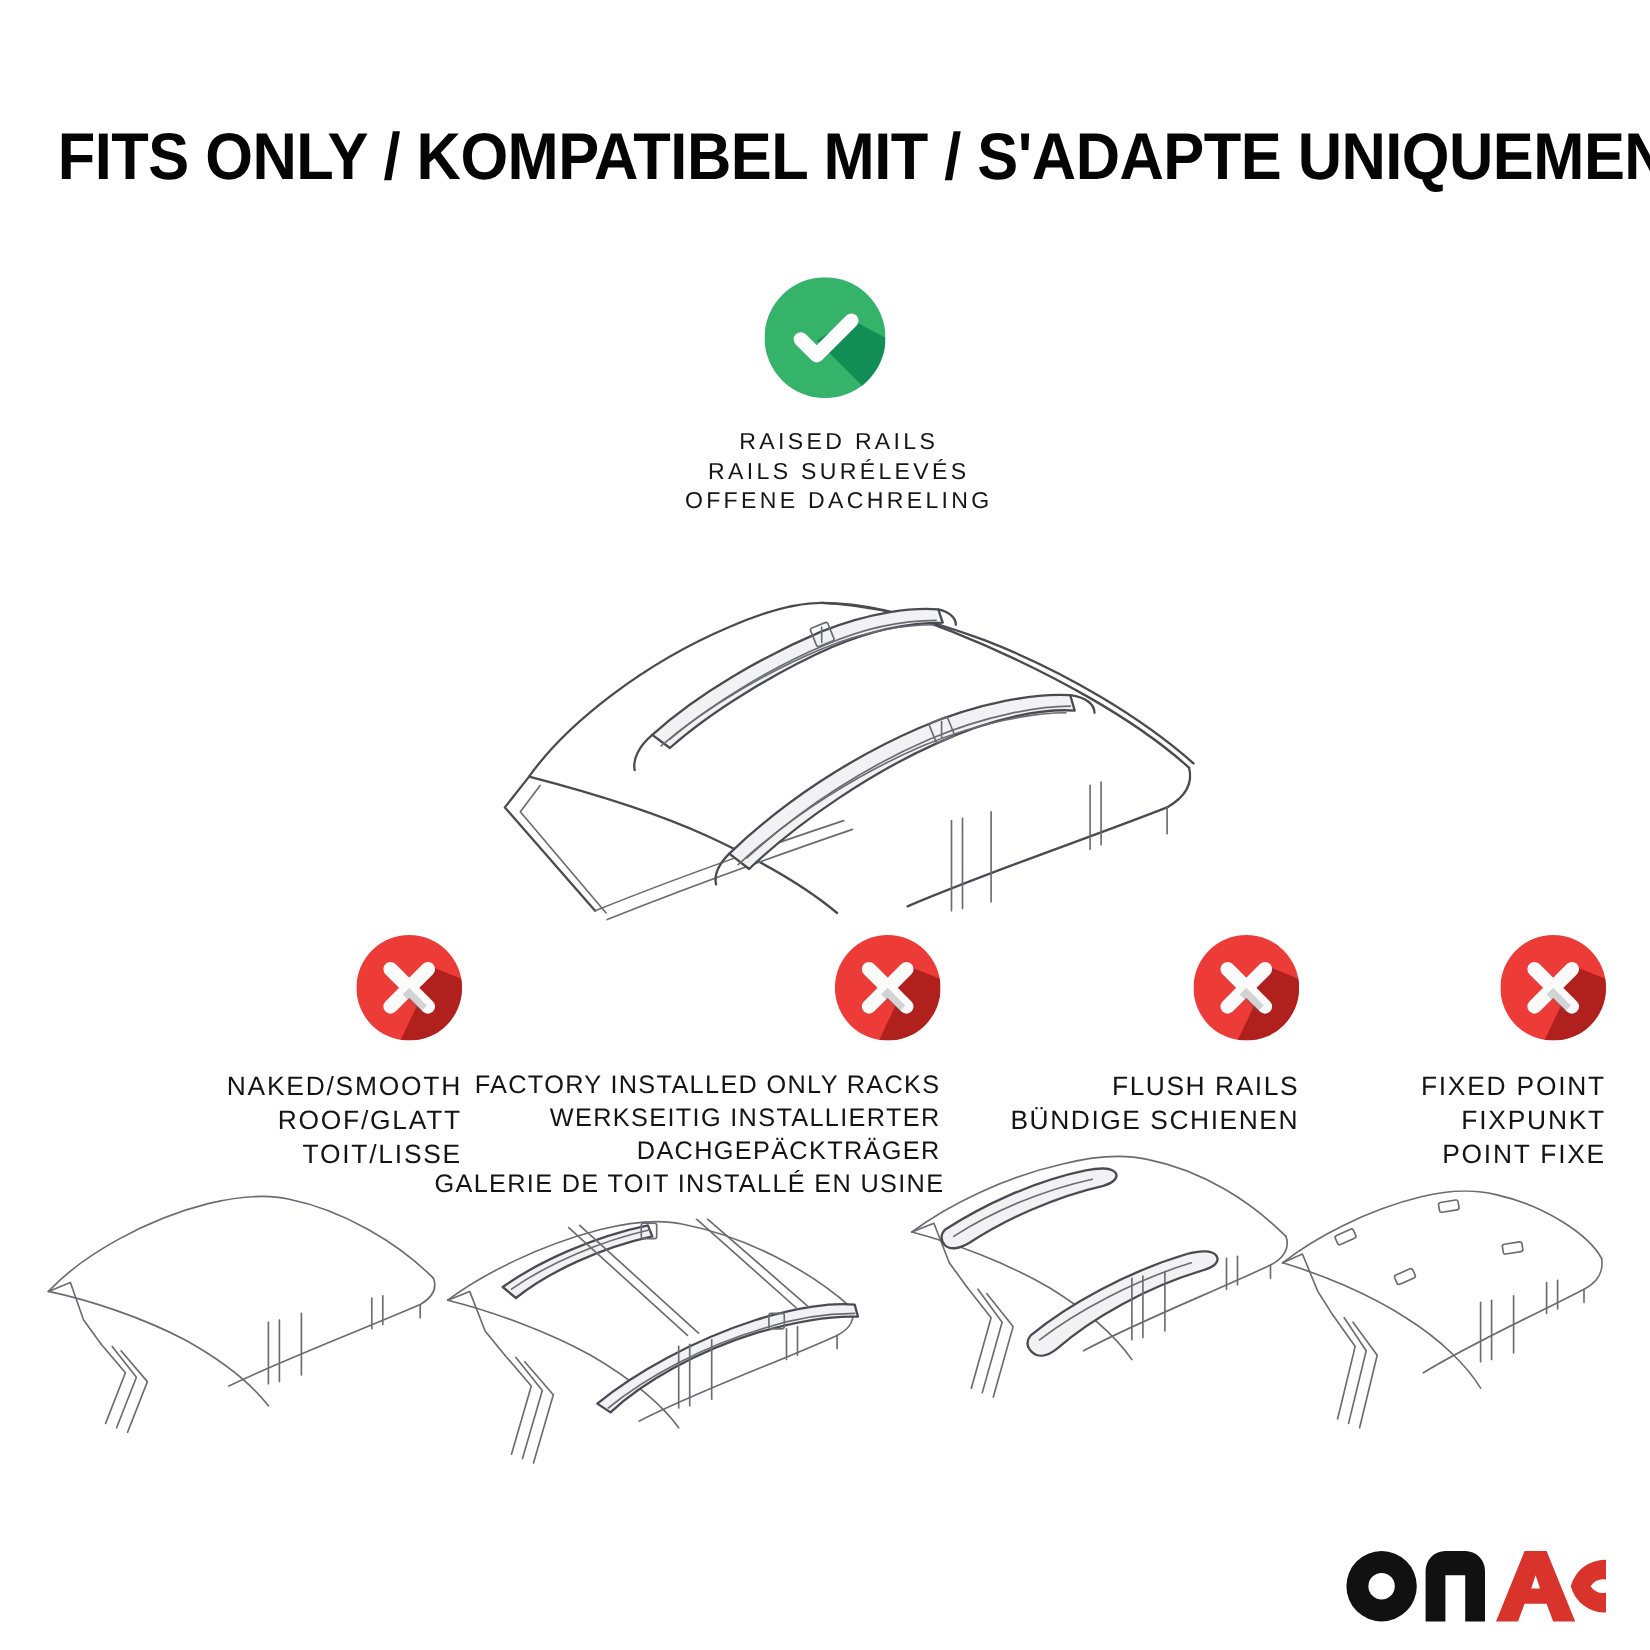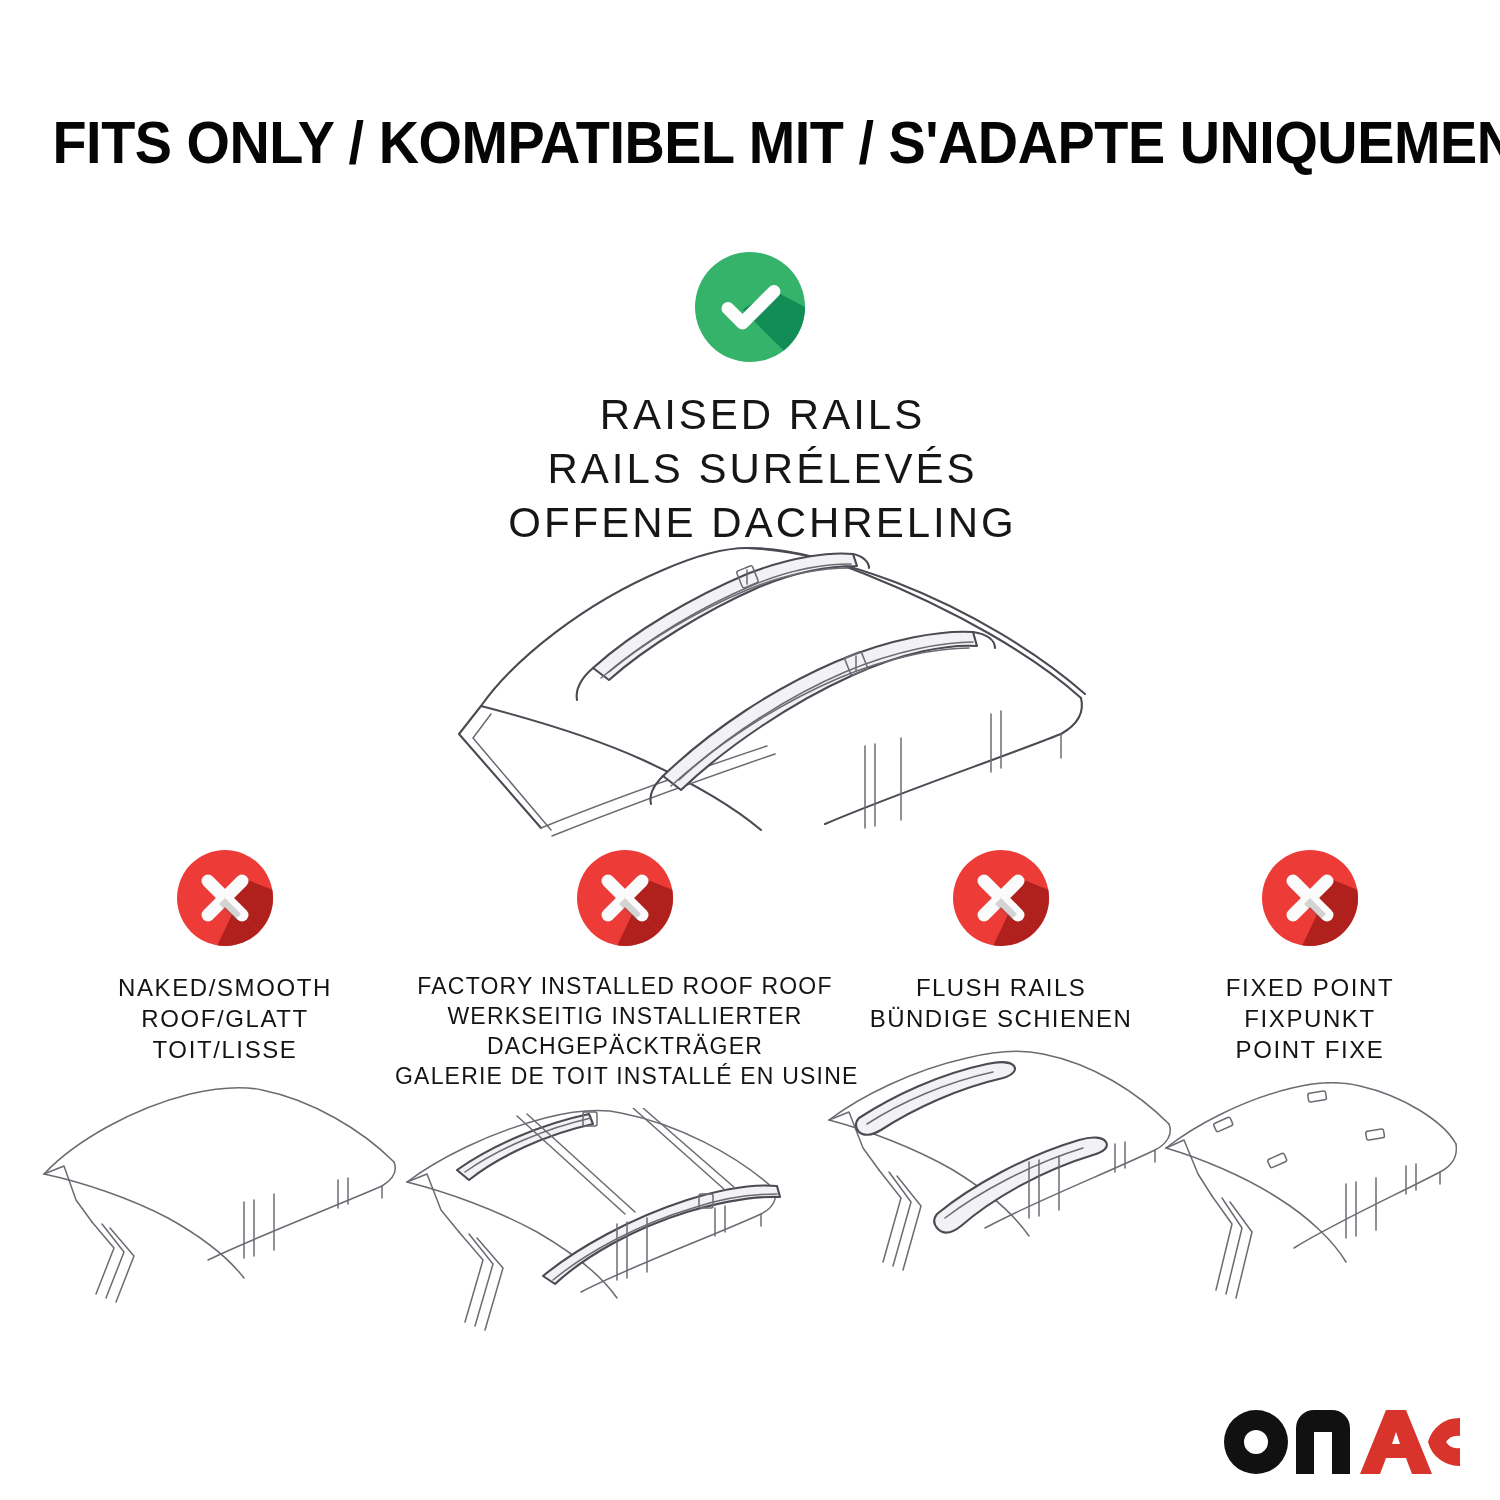--- a/index.html
+++ b/index.html
@@ -35,21 +35,21 @@
   }
   .badge{
     display:inline-block;
     width:110px;height:110px;
     position:relative;
   }
   .badge svg{display:block;width:110px;height:110px;}
 
   .ok-labels{
     margin-top:22px;
-    font-size:42px;
+    font-size:21px;
     line-height:1.28;
     letter-spacing:3.0px;
     font-weight:400;
     color:#161616;
     margin-left:25px;
   }
   .ok-labels div{white-space:nowrap;}
 
   
   .hero-art{
@@ -60,21 +60,21 @@
   .hero-art svg{display:block;width:100%;height:100%;}
 
   
   .row{
     position:absolute;
     top:850px;left:0;width:1500px;height:640px;
   }
   .cell{
     position:absolute;
     top:0;
-    text-align:center;
+    text-align:right;
   }
   .cell .badge-wrap{height:112px;}
   .cell .badge{width:96px;height:96px;}
   .cell .badge svg{width:96px;height:96px;}
 
   .cell-labels{
     margin-top:10px;
     font-size:24px;
     line-height:1.30;
     letter-spacing:1.6px;
@@ -260,21 +260,21 @@
               <line x1="31" y1="31" x2="65" y2="65"></line>
               <line x1="65" y1="31" x2="31" y2="65"></line>
             </g>
             <g clip-path="url(#xclip1)" opacity="0.25">
               <path d="M48 48 L64 64 L58 70 L42 54 Z" fill="#5a5a5a"></path>
             </g>
           </svg>
         </div>
       </div>
       <div class="cell-labels">
-        <div>FACTORY INSTALLED ROOF ROOF</div>
+        <div>FACTORY INSTALLED ONLY RACKS</div>
         <div>WERKSEITIG INSTALLIERTER</div>
         <div>DACHGEPÄCKTRÄGER</div>
         <div>GALERIE DE TOIT INSTALLÉ EN USINE</div>
       </div>
       <div class="cell-art">
         <svg viewBox="0 0 460 230" xmlns="http://www.w3.org/2000/svg">
           <path class="stroke-thin" d="M12 74 C44 50 96 24 150 10 C182 2 208 1 226 5
                                        C282 16 340 46 378 80"></path>
           <path class="stroke-thin" d="M378 80 C384 90 378 100 366 106
                                        C318 128 236 158 186 184"></path>

